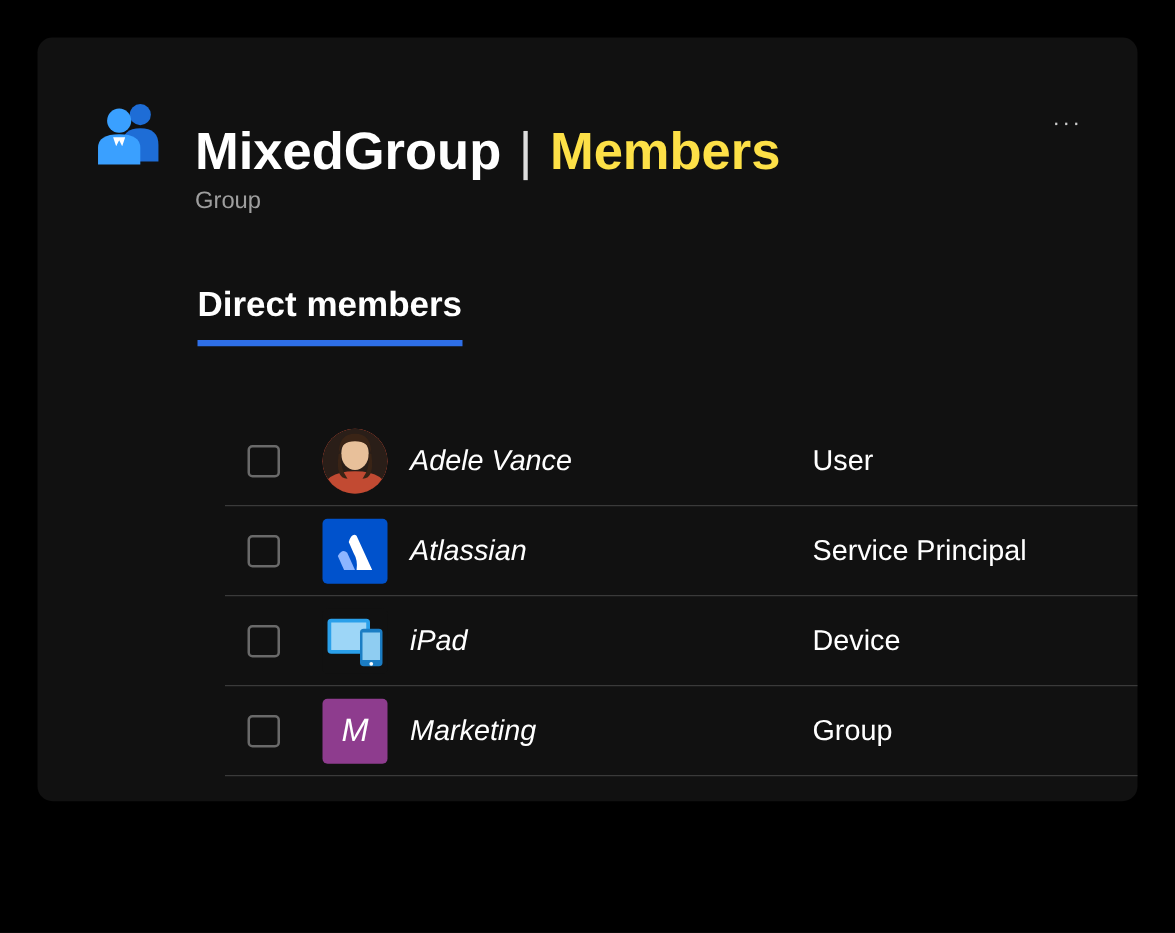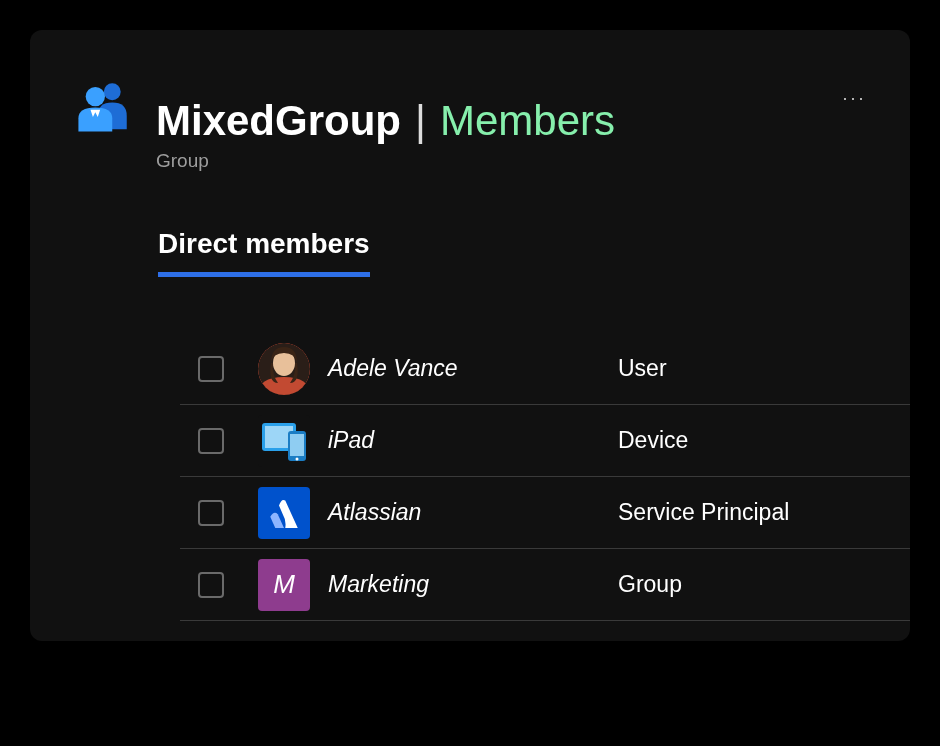--- a/index.html
+++ b/index.html
@@ -52,22 +52,22 @@
     }
     .group-name {
       font-weight: 700;
       color: #fff;
     }
     .pipe {
       color: #ddd;
       font-weight: 300;
     }
     .section {
-      font-weight: 400;
-      color: #86efac;
+      font-weight: 700;
+      color: #fde047;
     }
     .subtitle {
       margin-top: 6px;
       font-size: 19px;
       color: #9e9e9e;
       font-weight: 400;
     }
     .more-btn {
       position: absolute;
       top: 56px;
@@ -201,20 +201,21 @@
     .avatar-device {
       background: #111;
       display: flex;
       align-items: center;
       justify-content: center;
       position: relative;
     }
     .type-cell {
       font-size: 23px;
       color: #fff;
+      margin-left: 32px;
     }
   </style>
 </head>
 <body>
 
 <div class="panel">
 
   <div class="header">
     <div class="header-icon">
       <svg viewBox="0 0 48 48" width="58" height="58">
@@ -270,55 +271,55 @@
         <span>Adele Vance</span>
       </div>
       <div class="type-cell">User</div>
     </div>
 
     <div class="trow">
       <div class="col-check">
         <div class="checkbox"></div>
       </div>
       <div class="name-cell">
+        <div class="avatar square avatar-atlassian">
+          <svg viewBox="0 0 32 32" width="40" height="40">
+            <path d="M9 28 L16 28 L11 17 Q8 14 5 19 Z" fill="#8db5ff"></path>
+            <path d="M17 28 L27 28 L17 6 Q14 4 12 10 L15 17 Q18 22 17 28 Z" fill="#fff"></path>
+          </svg>
+        </div>
+        <span>Atlassian</span>
+      </div>
+      <div class="type-cell">Service Principal</div>
+    </div>
+
+    <div class="trow">
+      <div class="col-check">
+        <div class="checkbox"></div>
+      </div>
+      <div class="name-cell">
         <div class="avatar square avatar-device">
           <svg viewBox="0 0 52 52" width="52" height="52">
             <rect x="4" y="8" width="34" height="28" rx="3" fill="#2aa0ea"></rect>
             <rect x="7" y="11" width="28" height="22" fill="#9dd6f7"></rect>
             <rect x="30" y="16" width="18" height="30" rx="3" fill="#1b7dc4"></rect>
             <rect x="32" y="19" width="14" height="22" fill="#8fcdf2"></rect>
             <circle cx="39" cy="44" r="1.5" fill="#fff"></circle>
           </svg>
         </div>
         <span>iPad</span>
       </div>
       <div class="type-cell">Device</div>
     </div>
 
     <div class="trow">
       <div class="col-check">
         <div class="checkbox"></div>
       </div>
       <div class="name-cell">
-        <div class="avatar square avatar-atlassian">
-          <svg viewBox="0 0 32 32" width="40" height="40">
-            <path d="M9 28 L16 28 L11 17 Q8 14 5 19 Z" fill="#8db5ff"></path>
-            <path d="M17 28 L27 28 L17 6 Q14 4 12 10 L15 17 Q18 22 17 28 Z" fill="#fff"></path>
-          </svg>
-        </div>
-        <span>Atlassian</span>
-      </div>
-      <div class="type-cell">Service Principal</div>
-    </div>
-
-    <div class="trow">
-      <div class="col-check">
-        <div class="checkbox"></div>
-      </div>
-      <div class="name-cell">
         <div class="avatar-initial">
           <span>M</span>
         </div>
         <span>Marketing</span>
       </div>
       <div class="type-cell">Group</div>
     </div>
 
   </div>
 </div>

